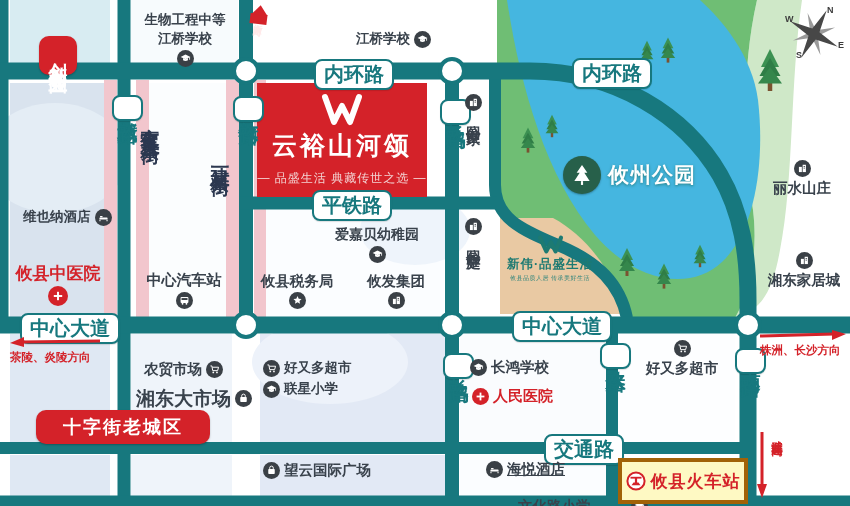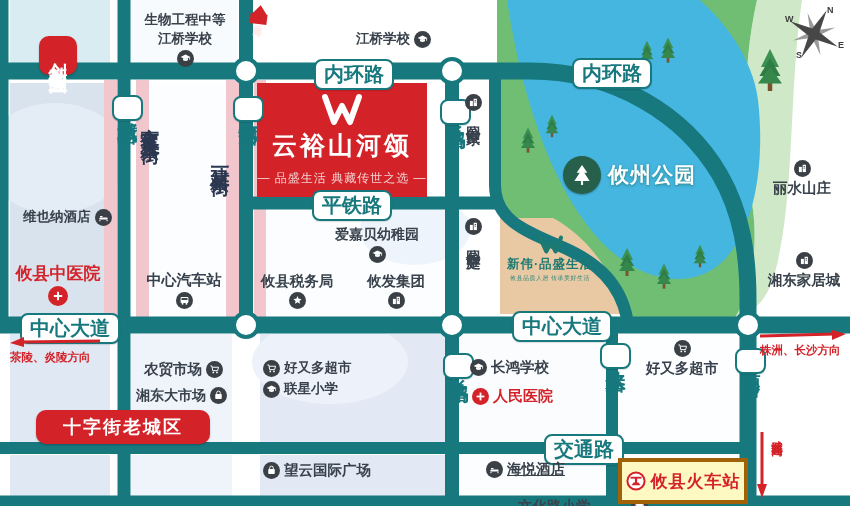--- a/index.html
+++ b/index.html
@@ -378,21 +378,21 @@
     <span class="badge">
       <svg width="13" height="13" viewBox="0 0 16 16">
           <path d="M3 3.6H4.8L5.8 9.4H11.8L13 5.2H5.4" stroke="#fff" fill="none" stroke-width="1.2"></path>
           <circle cx="6.5" cy="11.6" r="1.1" fill="#fff"></circle>
           <circle cx="11" cy="11.6" r="1.1" fill="#fff"></circle>
         </svg>
     </span>
   </div>
 
   <div class="poi" style="left:136px;top:387px;">
-    <span class="txt" style="font-size:14px;">湘东大市场</span>
+    <span class="txt" style="font-size:19px;">湘东大市场</span>
     <span class="badge">
       <svg width="13" height="13" viewBox="0 0 16 16">
           <rect x="4" y="6" width="8" height="6.4" rx="1" fill="#fff"></rect>
           <path d="M5.8 6V4.8a2.2 2.2 0 014.4 0V6" stroke="#fff" fill="none" stroke-width="1.2"></path>
         </svg>
     </span>
   </div>
 
   <div class="poi" style="left:263px;top:360px;">
     <span class="badge">

